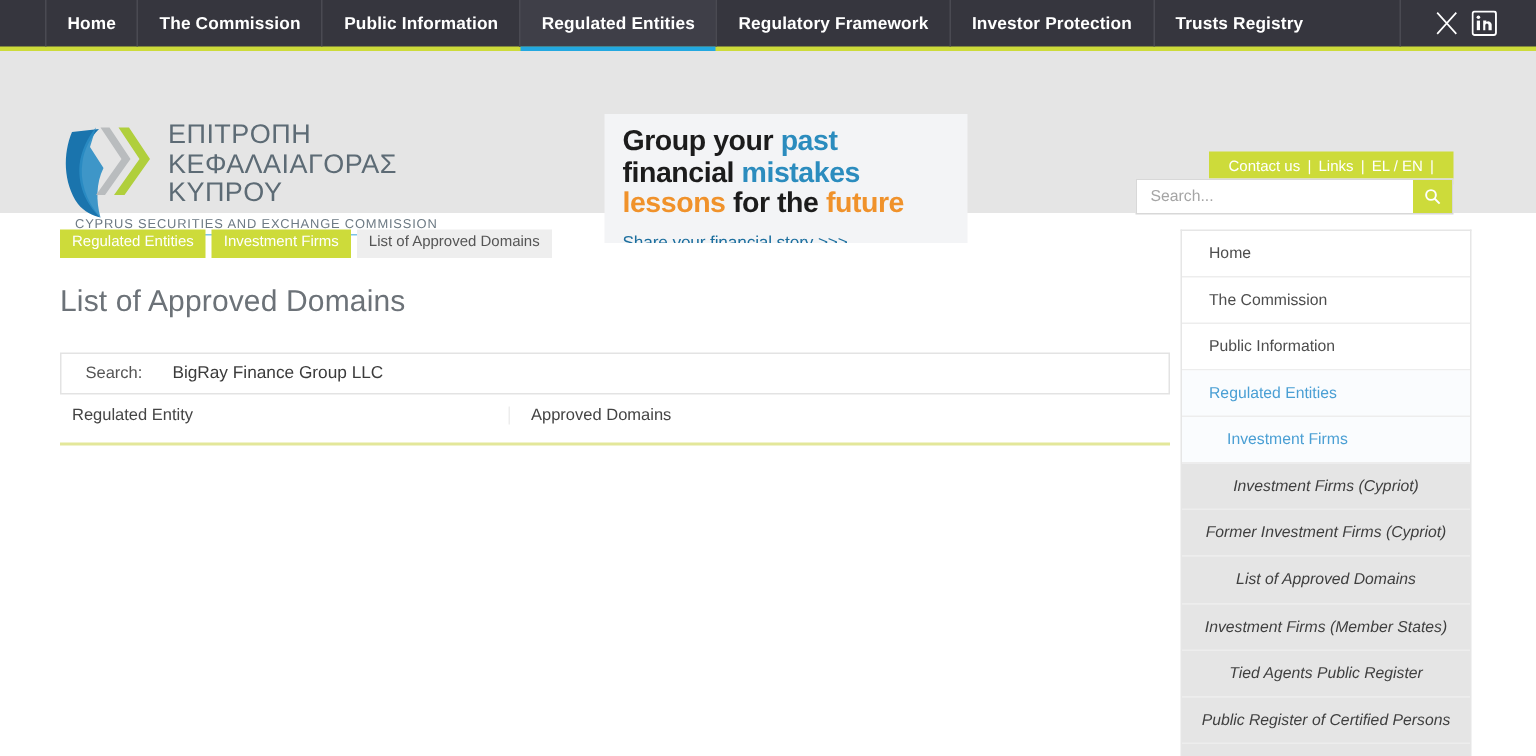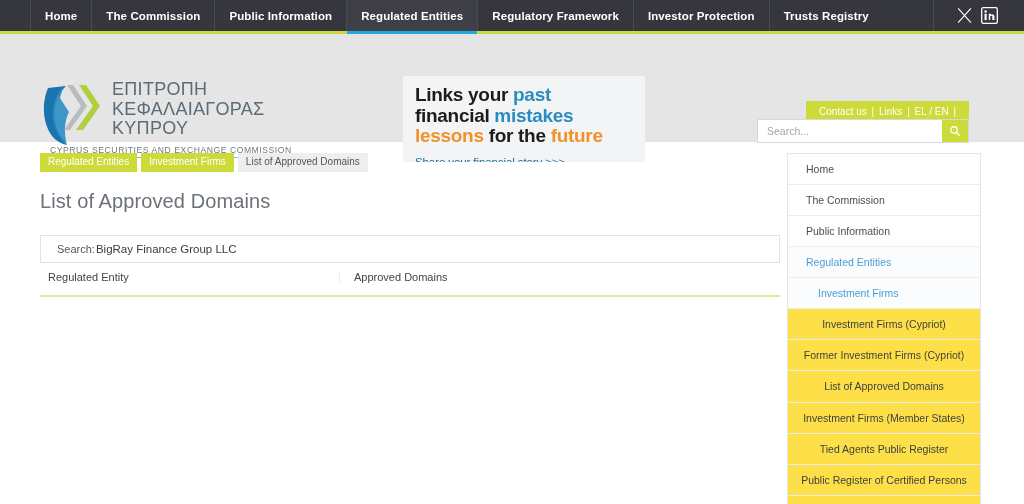--- a/index.html
+++ b/index.html
@@ -182,21 +182,21 @@
 
   .search-row {
     margin-top: 22px;
     height: 28px;
     border: 1px solid #e3e3e3;
     display: flex;
     align-items: center;
     background: #fff;
     padding-left: 16px;
   }
-  .search-label { font-size: 11px; color: #555; margin-right: 1px; }
+  .search-label { font-size: 11px; color: #555; margin-right: 20px; }
   .search-row input {
     flex: 1;
     border: none; outline: none;
     font-size: 11.5px;
     color: #3b3b3b;
     font-family: "Liberation Sans", sans-serif;
     background: transparent;
     padding: 0;
   }
 
@@ -239,21 +239,22 @@
     background: #fafcfe;
   }
   .side-item.lvl2 {
     padding-left: 30px;
     color: #4a9fd4;
     background: #fafcfe;
   }
   .side-item.lvl3 {
     padding-left: 34px;
     color: #3f3f3f;
-    background: #fde047;
+    background: #e5e5e5;
+    font-style: italic;
   }
   .side-item.lvl3.center { text-align: center; padding-left: 10px; }
 </style>
 </head>
 <body>
 
 <div class="topnav">
   <div class="topnav-spacer"></div>
 
   <div class="nav-item">
@@ -307,21 +308,21 @@
     <div class="logo-text">
       <div class="logo-greek">ΕΠΙΤΡΟΠΗ
 ΚΕΦΑΛΑΙΑΓΟΡΑΣ
 ΚΥΠΡΟΥ</div>
       <div class="logo-en">CYPRUS SECURITIES AND EXCHANGE COMMISSION</div>
     </div>
   </div>
 
   <div class="banner">
     <div class="banner-line">
-      <span>Links your </span><span class="b-blue">past</span>
+      <span>Group your </span><span class="b-blue">past</span>
     </div>
     <div class="banner-line">
       <span>financial </span><span class="b-blue">mistakes</span>
     </div>
     <div class="banner-line">
       <span class="b-orange">lessons </span><span>for the </span><span class="b-orange">future</span>
     </div>
     <div class="banner-cta">Share your financial story &gt;&gt;&gt;</div>
   </div>
 

